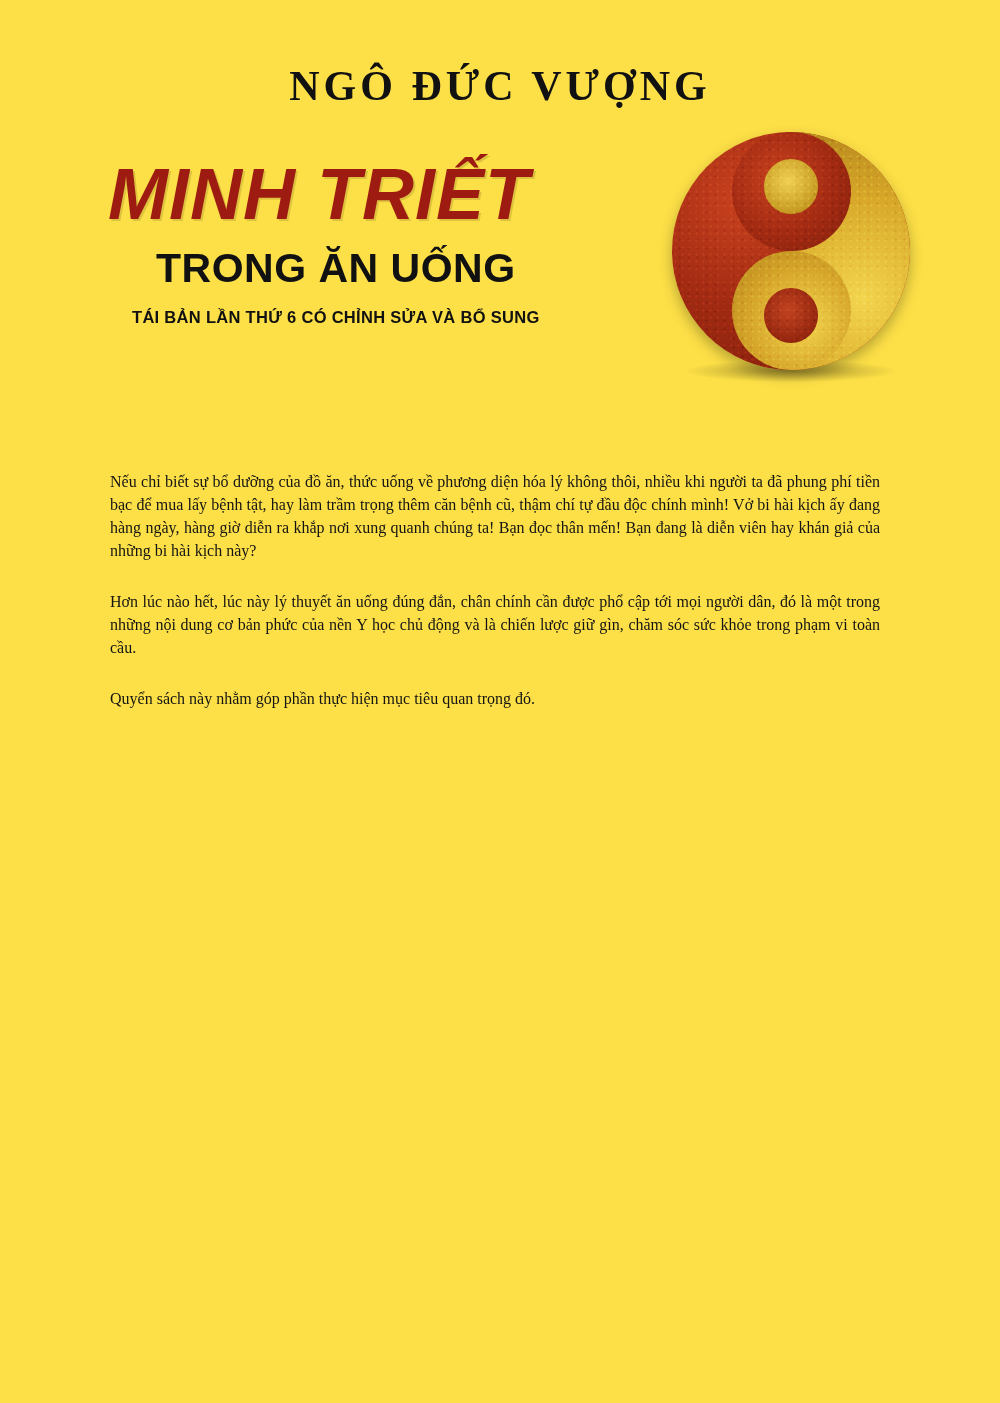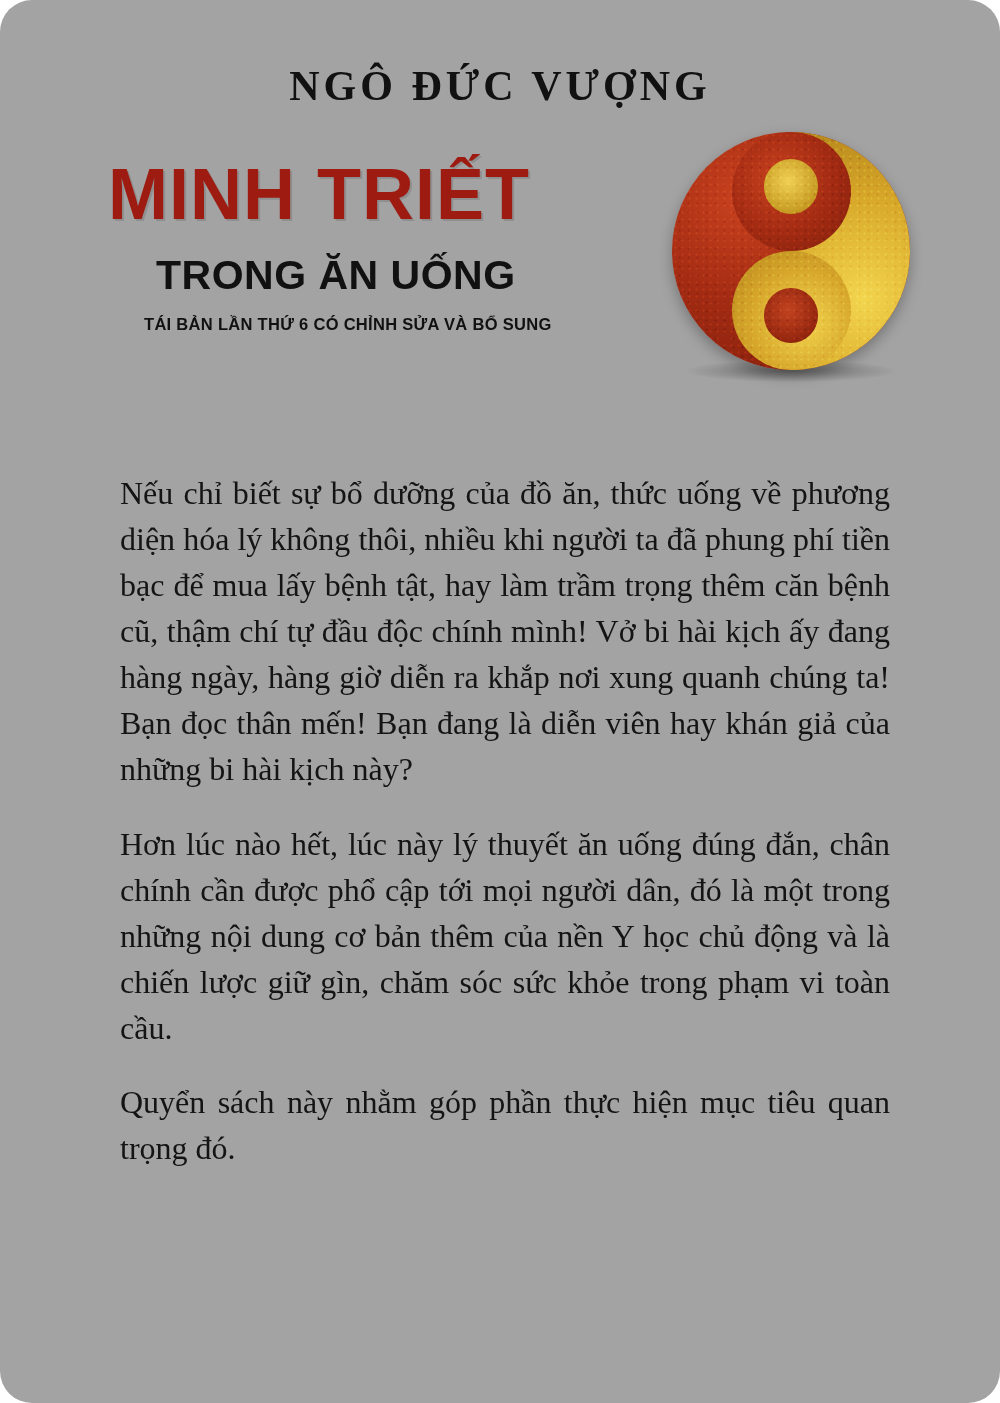--- a/index.html
+++ b/index.html
@@ -11,22 +11,21 @@
     width: 1000px;
     height: 1403px;
     position: relative;
     font-family: "Liberation Serif", serif;
     color: #1a1a1a;
     overflow: hidden;
   }
   .page {
     position: absolute;
     inset: 0;
-    background: #a3a3a3;
-    border-radius: 32px;
+    background: #fde047;
   }
 
   
   .author {
     position: absolute;
     left: 0;
     right: 0;
     top: 62px;
     text-align: center;
     font-family: "Liberation Serif", serif;
@@ -43,39 +42,40 @@
     width: 560px;
   }
   .title-main {
     font-family: "Liberation Sans", sans-serif;
     font-weight: bold;
     font-size: 72px;
     line-height: 0.97;
     letter-spacing: 1px;
     color: #9e1b12;
     text-shadow: 2px 2px 0 rgba(0,0,0,0.12);
+    font-style: italic;
   }
   .title-sub1, .title-sub2 {
     font-family: "Liberation Sans", sans-serif;
     font-weight: bold;
     font-size: 41px;
     line-height: 1.12;
     letter-spacing: 0.5px;
     color: #111111;
     margin-left: 48px;
   }
-  .title-sub1 { margin-top: 23px; }
+  .title-sub1 { margin-top: 16px; }
   .title-note {
     font-family: "Liberation Sans", sans-serif;
     font-weight: bold;
     font-size: 16.5px;
     letter-spacing: 0.3px;
     color: #111111;
     margin-top: 16px;
-    margin-left: 36px;
+    margin-left: 24px;
   }
 
   
   .yinyang-wrap {
     position: absolute;
     left: 672px;
     top: 132px;
     width: 238px;
     height: 238px;
   }
@@ -144,25 +144,25 @@
     bottom: -12px;
     width: 210px;
     height: 22px;
     border-radius: 50%;
     background: radial-gradient(ellipse at center, rgba(0,0,0,0.35) 0%, rgba(0,0,0,0) 72%);
   }
 
   
   .body-copy {
     position: absolute;
-    left: 120px;
+    left: 110px;
     top: 470px;
     width: 770px;
     font-family: "Liberation Serif", serif;
-    font-size: 32px;
+    font-size: 16px;
     line-height: 1.44;
     color: #141414;
     text-align: justify;
   }
   .body-copy p { margin: 0 0 28px 0; }
   .body-copy p:last-child { margin-bottom: 12px; }
 
   
   .footer { position: absolute; left: 0; right: 0; bottom: 0; height: 230px; }
 </style>
@@ -186,21 +186,21 @@
       <div class="yy-top"></div>
       <div class="yy-bot"></div>
       <div class="yy-dot-dark"></div>
       <div class="yy-dot-light"></div>
       <div class="yy-grain"></div>
     </div>
   </div>
 
   <div class="body-copy">
     <p>Nếu chỉ biết sự bổ dưỡng của đồ ăn, thức uống về phương diện hóa lý không thôi, nhiều khi người ta đã phung phí tiền bạc để mua lấy bệnh tật, hay làm trầm trọng thêm căn bệnh cũ, thậm chí tự đầu độc chính mình! Vở bi hài kịch ấy đang hàng ngày, hàng giờ diễn ra khắp nơi xung quanh chúng ta! Bạn đọc thân mến! Bạn đang là diễn viên hay khán giả của những bi hài kịch này?</p>
-    <p>Hơn lúc nào hết, lúc này lý thuyết ăn uống đúng đắn, chân chính cần được phổ cập tới mọi người dân, đó là một trong những nội dung cơ bản thêm của nền Y học chủ động và là chiến lược giữ gìn, chăm sóc sức khỏe trong phạm vi toàn cầu.</p>
+    <p>Hơn lúc nào hết, lúc này lý thuyết ăn uống đúng đắn, chân chính cần được phổ cập tới mọi người dân, đó là một trong những nội dung cơ bản phức của nền Y học chủ động và là chiến lược giữ gìn, chăm sóc sức khỏe trong phạm vi toàn cầu.</p>
     <p>Quyển sách này nhằm góp phần thực hiện mục tiêu quan trọng đó.</p>
   </div>
 
   <div class="footer">
 
     
 
     
 
     

